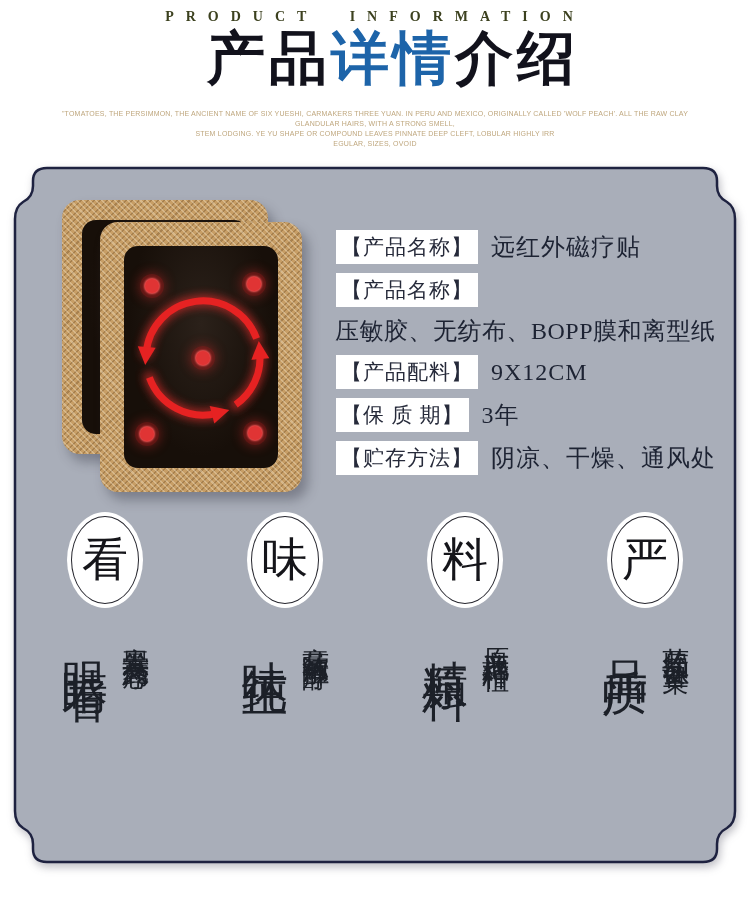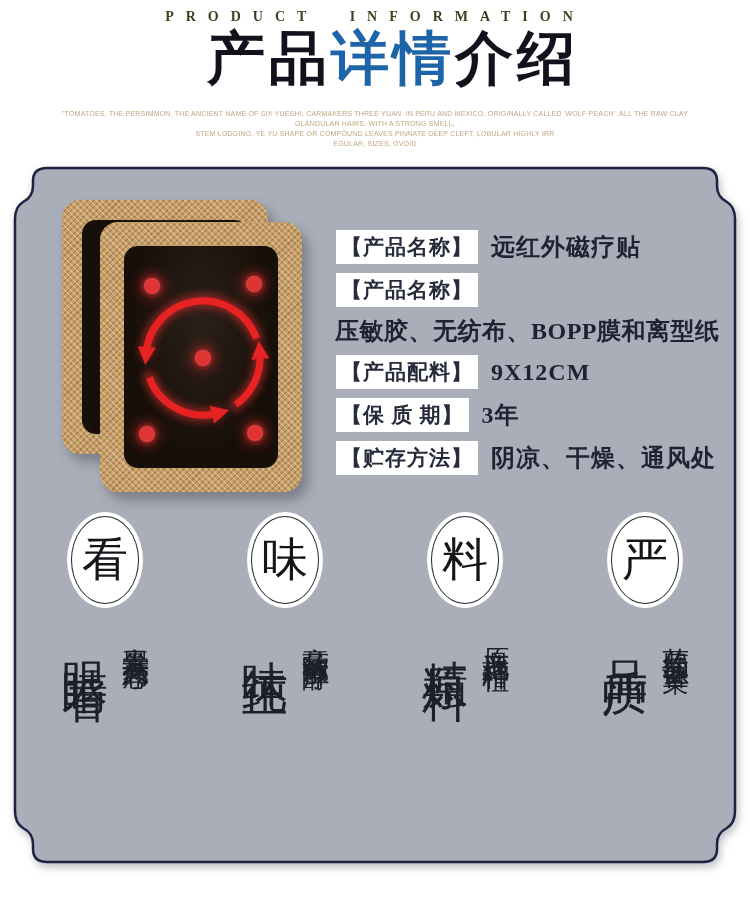--- a/index.html
+++ b/index.html
@@ -52,21 +52,21 @@
   .patch-back  .patch-core { inset:20px; }
   .patch-front .patch-core { inset:24px; }
   .dot {
     position:absolute; width:14px; height:14px; border-radius:50%;
     background:#e03434;
     box-shadow:0 0 2px 1px rgba(255,90,90,.9), 0 0 0 5px rgba(140,25,25,.38), 0 0 12px 6px rgba(215,45,45,.45);
   }
   .arrows-svg { position:absolute; left:-1px; top:32px; }
 
   
-  .specs { position:absolute; left:336px; top:230px; width:398px; color:#1d2333;font-weight:bold; }
+  .specs { position:absolute; left:336px; top:230px; width:398px; color:#1d2333; }
   .spec-row { display:flex; align-items:center; margin-bottom:9px; }
   .spec-label {
     background:#ffffff; color:#262a3a; font-size:21px; line-height:34px;
     padding:0 5px; letter-spacing:1px; white-space:nowrap;
   }
   .spec-value { font-size:24px; margin-left:13px; letter-spacing:1px; white-space:nowrap;text-align:right; }
   .spec-cont  { font-size:24px; letter-spacing:.5px; margin:-1px 0 8px -1px; white-space:nowrap; }
 
   
   .badges { position:absolute; left:15px; top:512px; width:720px; display:grid; grid-template-columns:repeat(4,1fr); }

